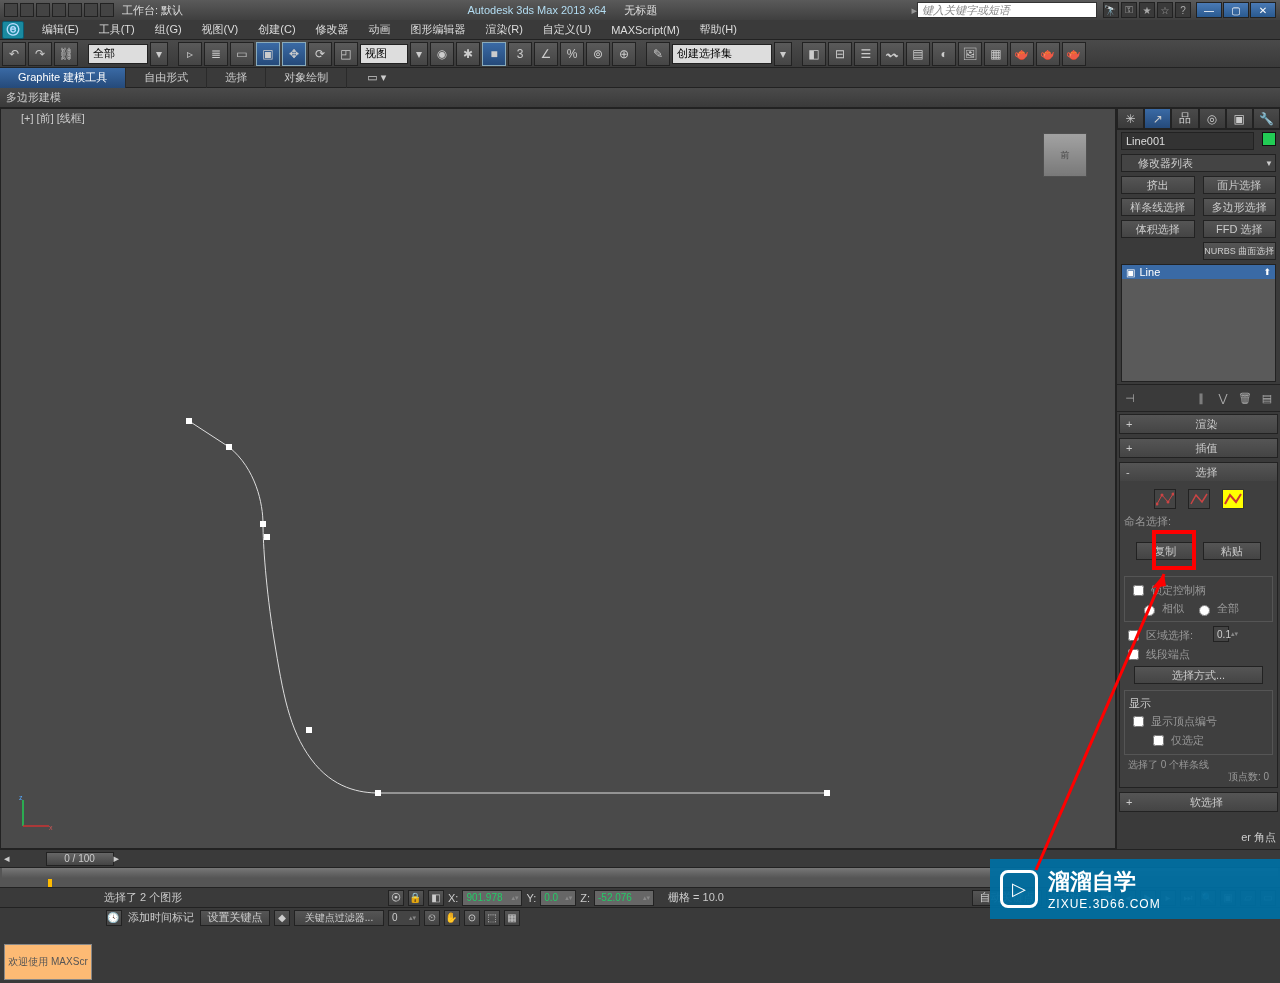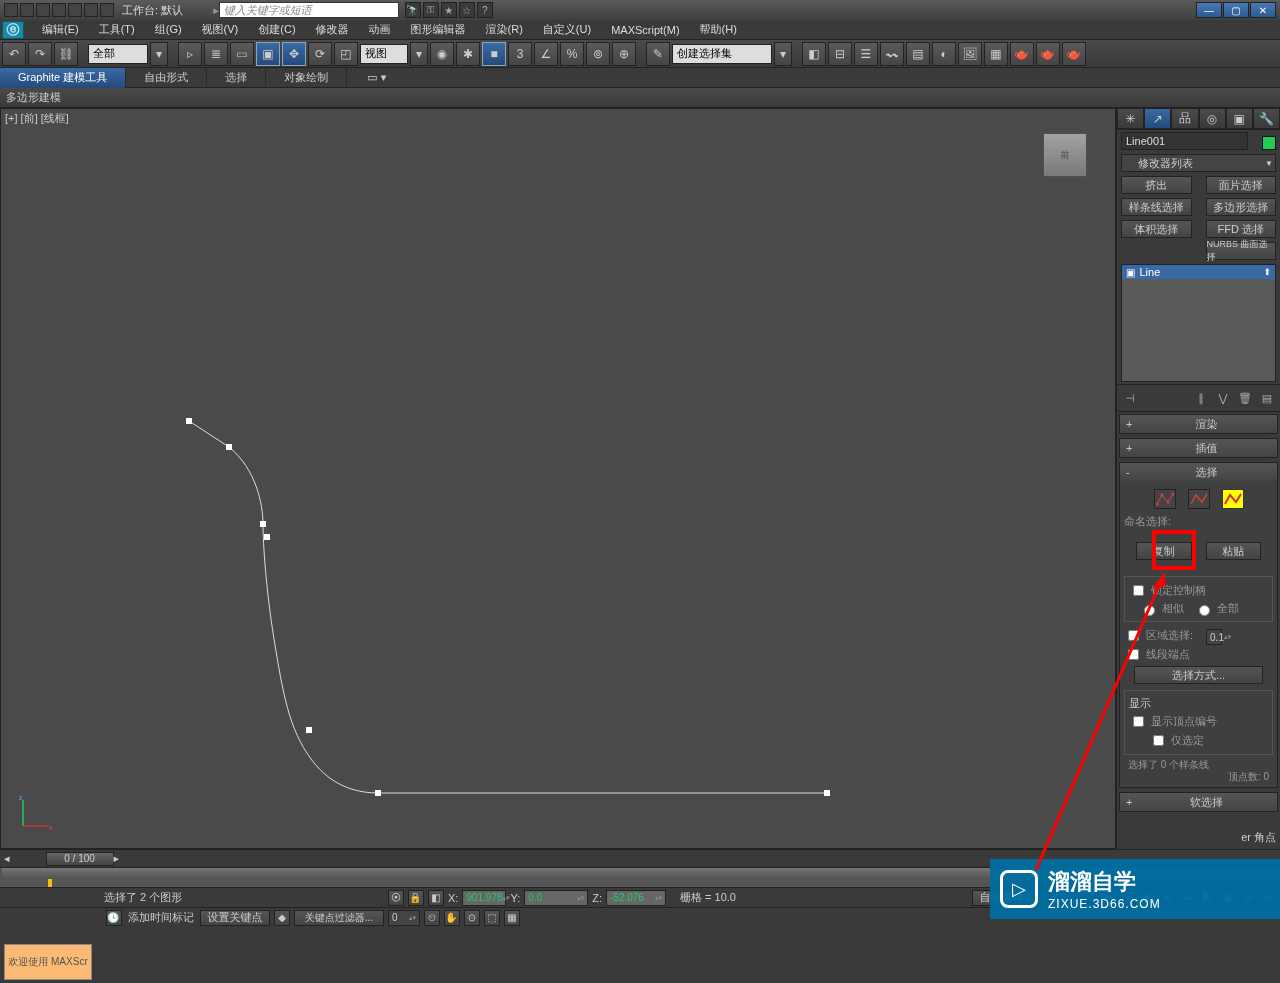--- a/index.html
+++ b/index.html
@@ -24,28 +24,28 @@
 .tbtn.sm{width:18px}
 .tsep{width:6px;height:24px;flex:0 0 auto}
 .tcombo{height:20px;background:#ddd;border:1px solid #222;color:#000;padding:0 4px;display:flex;align-items:center;flex:0 0 auto;font-size:11px}
 .tcombo.w60{width:60px}.tcombo.w48{width:48px}.tcombo.w100{width:100px}
 .ribbon{height:20px;background:#3a3a3a;border-bottom:1px solid #222;display:flex;align-items:center}
 .ribbon .tab{padding:0 18px;height:20px;display:flex;align-items:center;color:#ccc;border-right:1px solid #2a2a2a}
 .ribbon .tab.active{background:linear-gradient(#3a6aa5,#254a7a);color:#fff}
 .ribbon2{height:20px;background:linear-gradient(#4a4a4a,#3a3a3a);border-bottom:1px solid #222;display:flex;align-items:center;padding:0 6px}
 .main{display:flex;height:741px}
 .viewport{flex:1;background:#4a4a4a;position:relative;border:1px solid #222}
-.vplabel{position:absolute;top:2px;left:4px;color:#ccc;font-size:11px}
+.vplabel{position:absolute;top:2px;left:20px;color:#ccc;font-size:11px}
 .vpcube{position:absolute;top:24px;right:28px;width:44px;height:44px;background:linear-gradient(#ddd,#999);border:1px solid #555;display:flex;align-items:center;justify-content:center;font-size:9px;color:#444;opacity:0.6}
 .axis{position:absolute;bottom:14px;left:14px;width:40px;height:40px}
 .panel{width:164px;background:#3a3a3a;border-left:1px solid #222;display:flex;flex-direction:column}
 .ptabs{height:22px;display:flex;background:#3a3a3a;border-bottom:1px solid #222}
 .ptabs span{flex:1;border:1px solid #222;background:linear-gradient(#4a4a4a,#3a3a3a);display:flex;align-items:center;justify-content:center;font-size:12px}
 .ptabs span:nth-child(2){background:linear-gradient(#3a6aa5,#254a7a)}
-.prow{padding:2px 4px;display:flex;align-items:flex-end;gap:14px}
+.prow{padding:2px 4px;display:flex;align-items:flex-start;gap:8px}
 .pname{height:18px;background:#333;border:1px solid #222;flex:1;color:#ddd;padding:0 4px;display:flex;align-items:center}
 .pcolor{width:14px;height:14px;background:#2c5;border:1px solid #111}
 .pcombo{height:18px;background:#444;border:1px solid #222;flex:1;color:#ccc;padding:0 16px;display:flex;align-items:center;position:relative}
 .pcombo:after{content:"▼";position:absolute;right:2px;font-size:8px}
 .pbtn{height:18px;background:linear-gradient(#555,#444);border:1px solid #222;color:#ccc;display:flex;align-items:center;justify-content:center;font-size:11px}
 .pbtn.half{flex:1}
 .plist{height:118px;background:#5a5a5a;border:1px solid #222;margin:2px 4px}
 .plist .sel{background:#3a6aa5;color:#fff;padding:1px 4px;display:flex;align-items:center;gap:4px}
 .plist .sel:before{content:"▣";font-size:10px}
 .plist .sel:after{content:"⬆";margin-left:auto;font-size:9px}
@@ -95,20 +95,21 @@
   <div class="ticons">
     <span></span>
       <span></span>
       <span></span>
       <span></span>
       <span></span>
       <span></span>
       <span></span>
   </div>
   <span class="workspace">工作台: 默认</span>
+  <span class="title"><span>Autodesk 3ds Max  2013 x64</span><span class="doc">无标题</span></span>
   <span style="color:#999">▸</span>
   <span class="search">键入关键字或短语</span>
   <div class="ricons">
     <span>🔭</span>
       <span>⚿</span>
       <span>★</span>
       <span>☆</span>
       <span>?</span>
   </div>
   <div class="winbtns">
@@ -307,21 +308,21 @@
             <label class="chk">
                 <input type="radio" style="">
                 <span>相似</span>
               </label>
             <label class="chk">
                 <input type="radio" style="">
                 <span>全部</span>
               </label>
           </div>
         </div>
-        <div style="display:flex;align-items:flex-end;gap:13px">
+        <div style="display:flex;align-items:flex-start;gap:20px">
           <label class="chk">
               <input type="checkbox" style="">
               <span>区域选择:</span>
             </label>
           <span class="sinput dark" style="width:16px">
               <span>0.1</span>
               <span class="spin">▴▾</span>
             </span>
         </div>
         <label class="chk">
@@ -368,26 +369,26 @@
 </div>
 
 <div class="status1">
   <div class="welcome" style="position:absolute;left:4px;bottom:3px">欢迎使用  MAXScr</div>
   <div style="width:96px"></div>
   <span class="stxt" style="width:280px">选择了 2 个图形</span>
   <span class="sbtn">⦿</span>
   <span class="sbtn">🔒</span>
   <span class="sbtn">◧</span>
   <span class="stxt">X:</span>
-    <span class="sinput" style="width:44px">
+    <span class="sinput" style="width:60px">
       <span>901.978</span>
       <span class="spin">▴▾</span>
     </span>
   <span class="stxt">Y:</span>
-    <span class="sinput" style="width:64px">
+    <span class="sinput" style="width:36px">
       <span>0.0</span>
       <span class="spin">▴▾</span>
     </span>
   <span class="stxt">Z:</span>
     <span class="sinput" style="width:60px">
       <span>-52.076</span>
       <span class="spin">▴▾</span>
     </span>
   <span class="stxt" style="margin-left:10px">栅格 = 10.0</span>
   <span style="flex:1"></span>

